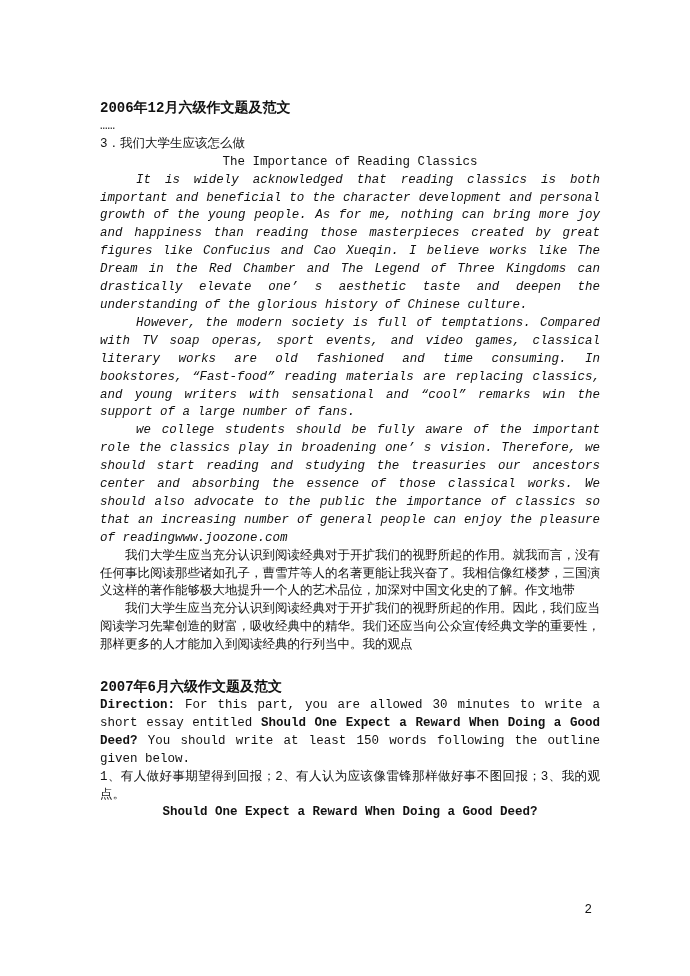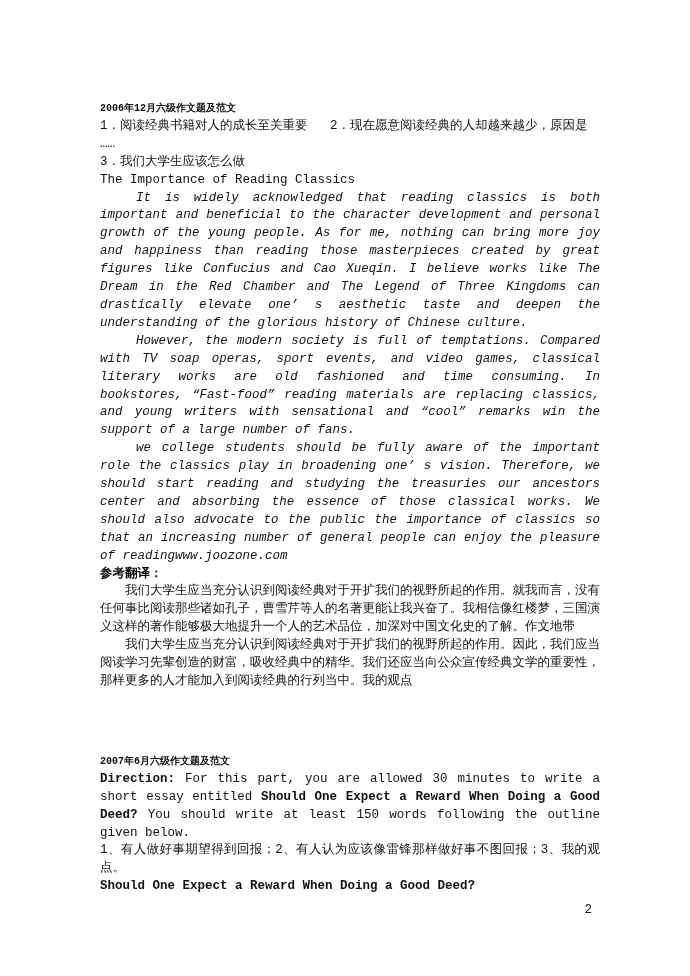--- a/index.html
+++ b/index.html
@@ -15,52 +15,50 @@
     line-height: 17.9px;
     overflow: hidden;
   }
   .content {
     position: absolute;
     left: 100px;
     top: 100px;
     width: 500px;
   }
   p { margin: 0; padding: 0; }
-  .heading { font-weight: bold; font-size: 10px; }
+  .heading { font-weight: bold; font-size: 14px; }
   .j { text-align: justify; }
   .indent-en { text-indent: 36px; font-style: italic; }
   .indent-cn { text-indent: 25px; }
-  .center { text-align: left; }
+  .center { text-align: center; }
   .bold { font-weight: bold; }
   .prewrap { white-space: pre-wrap; }
-  .sec2 { margin-top: 62px; }
+  .sec2 { margin-top: 24px; }
   .page-number {
     position: absolute;
     right: 98px;
     top: 902px;
     font-size: 12.5px;
   }
 </style>
 </head>
 <body>
 
 <div class="page">
   <div class="content">
 
     <p class="heading">2006年12月六级作文题及范文</p>
-    <p class="prewrap j">1．阅读经典书籍对人的成长至关重要   2．现在愿意阅读经典的人却越来越少，原因是</p>
     <p>……</p>
     <p>3．我们大学生应该怎么做</p>
     <p class="center">The Importance of Reading Classics</p>
 
     <p class="j indent-en">It is widely acknowledged that reading classics is both important and beneficial to the character development and personal growth of the young people. As for me, nothing can bring more joy and happiness than reading those masterpieces created by great figures like Confucius and Cao Xueqin. I believe works like The Dream in the Red Chamber and The Legend of Three Kingdoms can drastically elevate one’ s aesthetic taste and deepen the understanding of the glorious history of Chinese culture.</p>
     <p class="j indent-en">However, the modern society is full of temptations. Compared with TV soap operas, sport events, and video games, classical literary works are old fashioned and time consuming. In bookstores, “Fast-food” reading materials are replacing classics, and young writers with sensational and “cool” remarks win the support of a large number of fans.</p>
     <p class="j indent-en">we college students should be fully aware of the important role the classics play in broadening one’ s vision. Therefore, we should start reading and studying the treasuries our ancestors center and absorbing the essence of those classical works. We should also advocate to the public the importance of classics so that an increasing number of general people can enjoy the pleasure of readingwww.joozone.com</p>
 
-    <p class="bold">参考翻译：</p>
     <p class="j indent-cn">我们大学生应当充分认识到阅读经典对于开扩我们的视野所起的作用。就我而言，没有任何事比阅读那些诸如孔子，曹雪芹等人的名著更能让我兴奋了。我相信像红楼梦，三国演义这样的著作能够极大地提升一个人的艺术品位，加深对中国文化史的了解。作文地带</p>
     <p class="j indent-cn">我们大学生应当充分认识到阅读经典对于开扩我们的视野所起的作用。因此，我们应当阅读学习先辈创造的财富，吸收经典中的精华。我们还应当向公众宣传经典文学的重要性，那样更多的人才能加入到阅读经典的行列当中。我的观点</p>
 
     <div class="sec2">
       <p class="heading">2007年6月六级作文题及范文</p>
       <p class="j"><span class="bold">Direction:</span><span> For this part, you are allowed 30 minutes to write a short essay entitled </span><span class="bold">Should One Expect a Reward When Doing a Good Deed?</span><span> You should write at least 150 words following the outline given below.</span></p>
       <p class="j">1、有人做好事期望得到回报；2、有人认为应该像雷锋那样做好事不图回报；3、我的观点。</p>
       <p class="center bold">Should One Expect a Reward When Doing a Good Deed?</p>
     </div>
 

